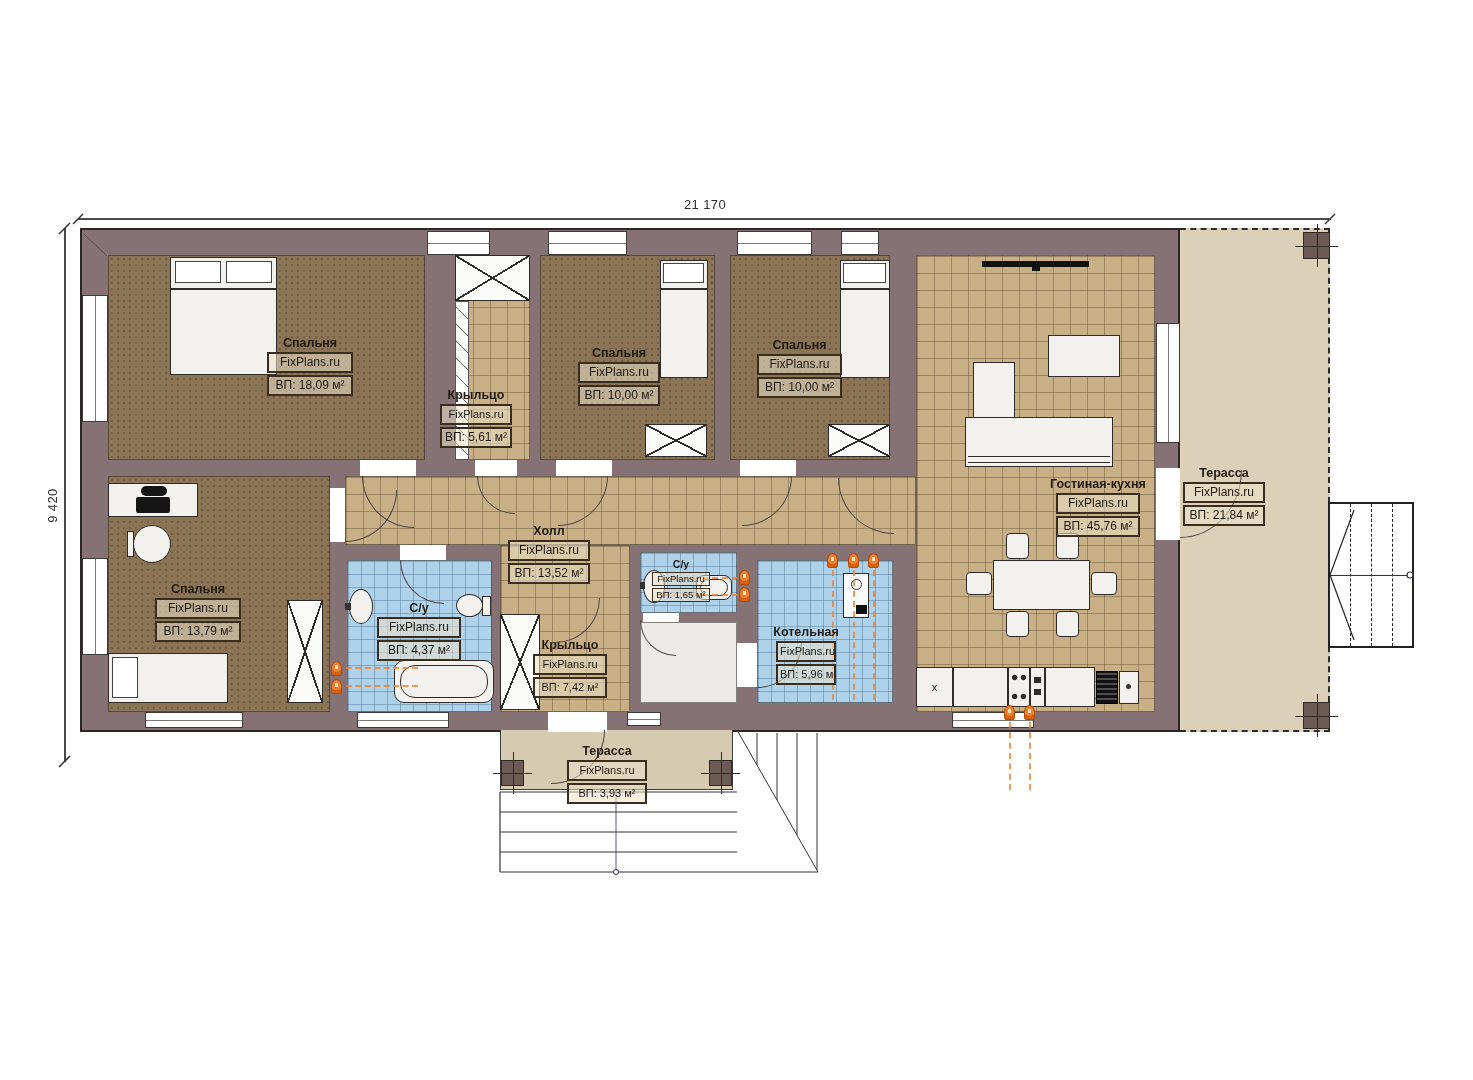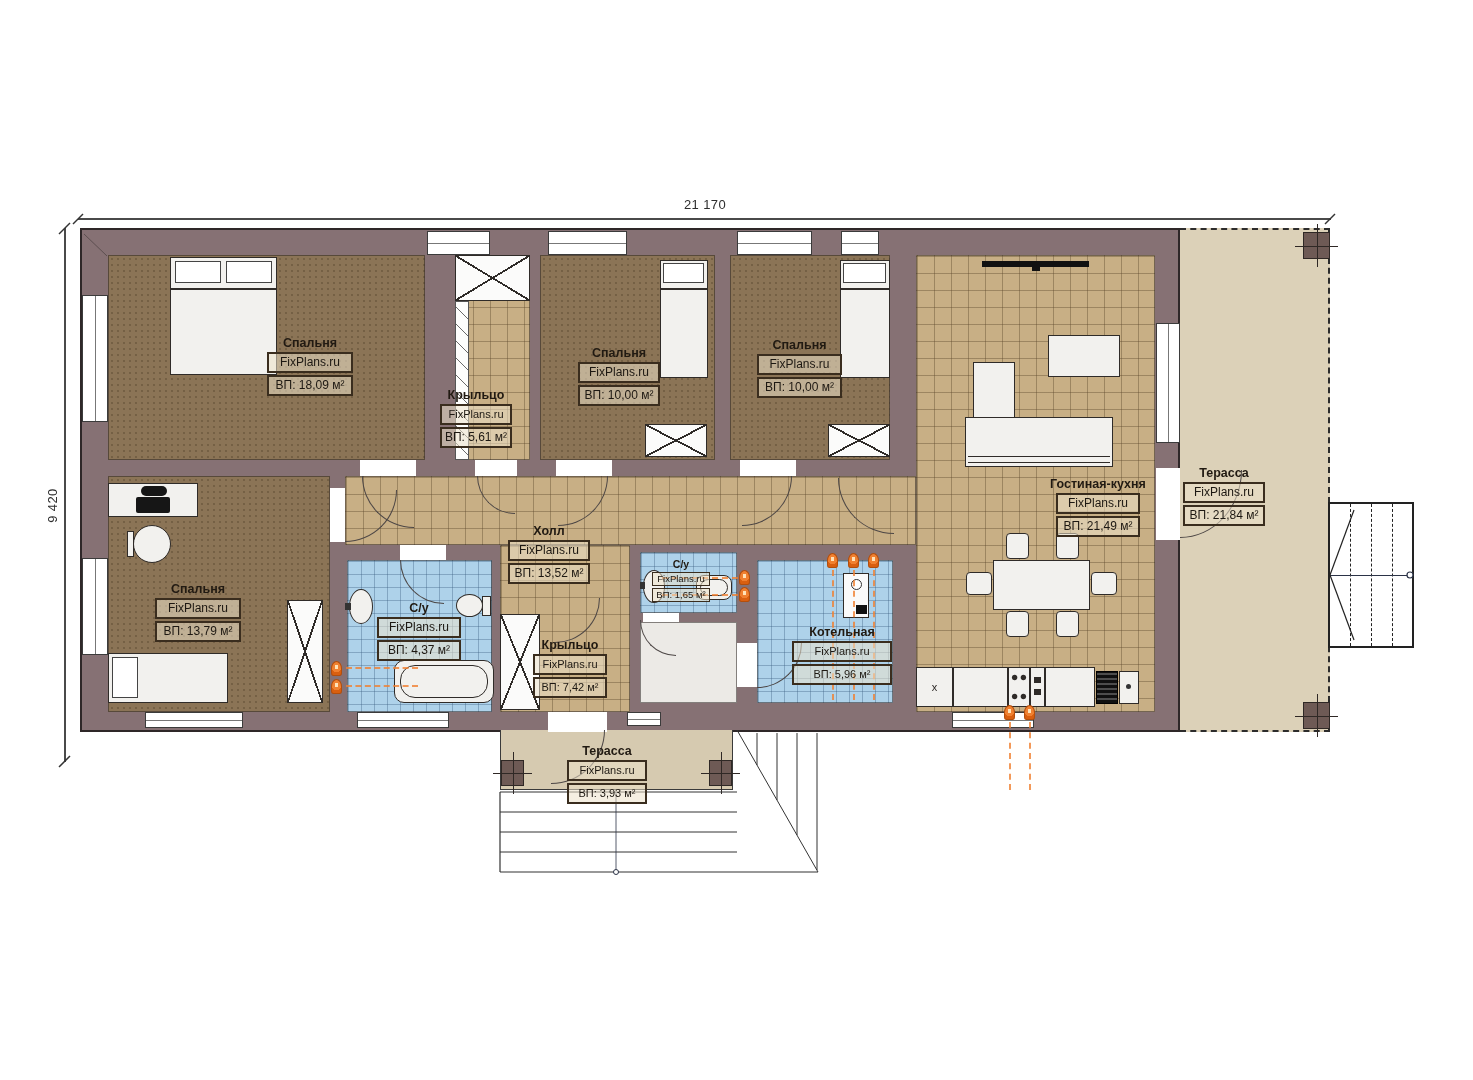--- a/index.html
+++ b/index.html
@@ -311,21 +311,21 @@
     <div class="rbox">ВП: 10,00 м²</div>
   </div>
   <div class="rlabel" style="left:757px;top:338px;width:85px;">
     <div class="rtitle">Спальня</div>
     <div class="rbox">FixPlans.ru</div>
     <div class="rbox">ВП: 10,00 м²</div>
   </div>
   <div class="rlabel" style="left:1056px;top:477px;width:84px;">
     <div class="rtitle">Гостиная-кухня</div>
     <div class="rbox">FixPlans.ru</div>
-    <div class="rbox">ВП: 21,49 м²</div>
+    <div class="rbox">ВП: 45,76 м²</div>
   </div>
   <div class="rlabel" style="left:1183px;top:466px;width:82px;">
     <div class="rtitle">Терасса</div>
     <div class="rbox">FixPlans.ru</div>
     <div class="rbox">ВП: 21,84 м²</div>
   </div>
   <div class="rlabel" style="left:155px;top:582px;width:86px;">
     <div class="rtitle">Спальня</div>
     <div class="rbox">FixPlans.ru</div>
     <div class="rbox">ВП: 13,79 м²</div>
@@ -343,21 +343,21 @@
   <div class="rlabel small" style="left:652px;top:558px;width:58px;">
     <div class="rtitle">С/у</div>
     <div class="rbox">FixPlans.ru</div>
     <div class="rbox">ВП: 1,65 м²</div>
   </div>
   <div class="rlabel" style="left:533px;top:638px;width:74px;">
     <div class="rtitle">Крыльцо</div>
     <div class="rbox" style="font-size:11px;">FixPlans.ru</div>
     <div class="rbox" style="font-size:11px;">ВП: 7,42 м²</div>
   </div>
-  <div class="rlabel" style="left:792px;top:625px;width:100px;">
+  <div class="rlabel" style="left:776px;top:625px;width:60px;">
     <div class="rtitle">Котельная</div>
     <div class="rbox" style="font-size:11px;">FixPlans.ru</div>
     <div class="rbox" style="font-size:11px;">ВП: 5,96 м²</div>
   </div>
   <div class="rlabel" style="left:567px;top:744px;width:80px;">
     <div class="rtitle">Терасса</div>
     <div class="rbox" style="font-size:11px;">FixPlans.ru</div>
     <div class="rbox" style="font-size:11px;">ВП: 3,93 м²</div>
   </div>
 

